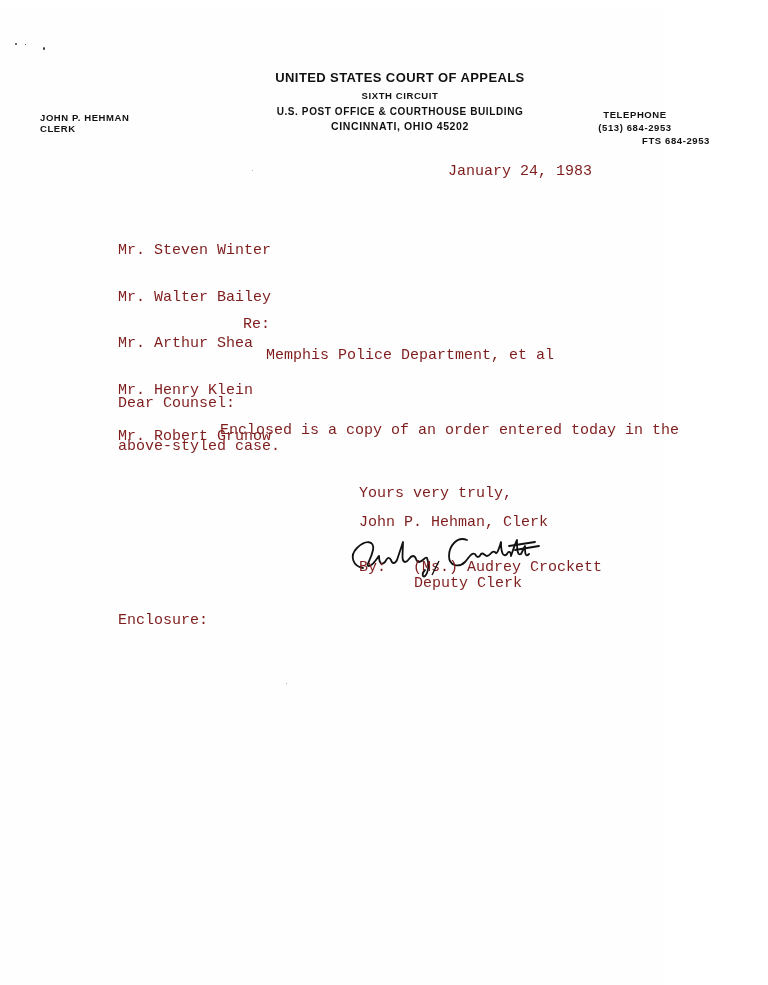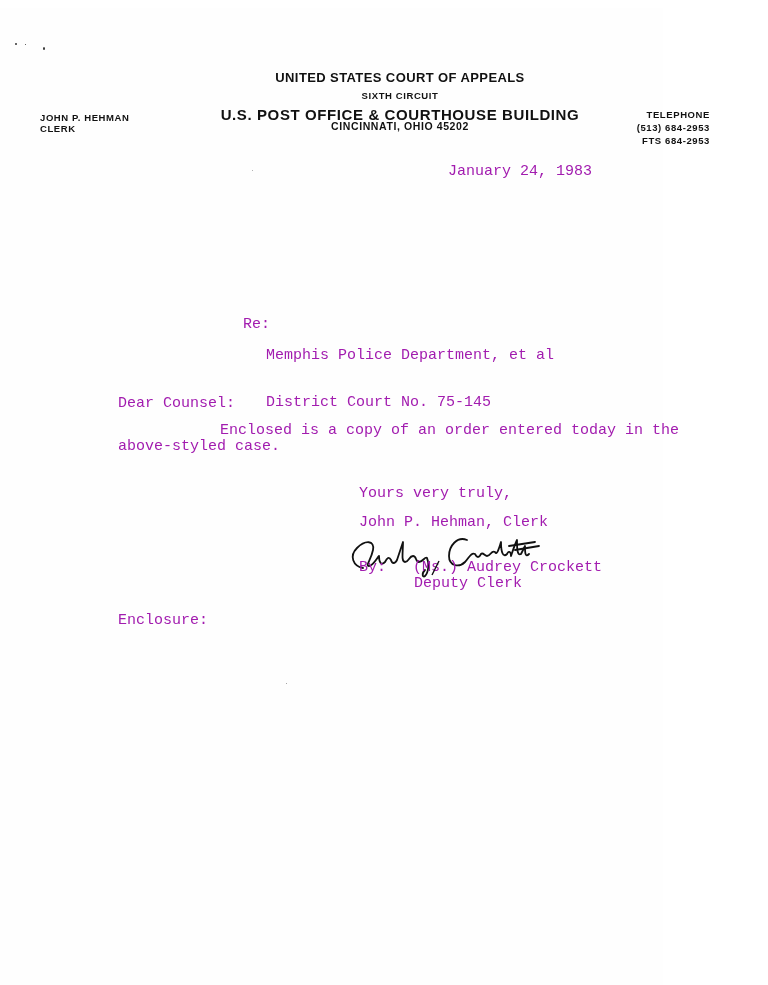--- a/index.html
+++ b/index.html
@@ -27,41 +27,41 @@
       font-weight: bold;
       color: #111;
       letter-spacing: 0.6px;
       white-space: nowrap;
     }
     .lh-center {
       left: 0; width: 768px; text-align: center;
     }
     .lh-court { top: 62px; font-size: 13px; letter-spacing: 0.4px; left: 140px; width: 520px; }
     .lh-circuit { top: 82px; font-size: 9.5px; left: 140px; width: 520px; }
-    .lh-building { top: 98px; font-size: 15px; left: 140px; width: 520px; }
+    .lh-building { top: 98px; font-size: 10px; left: 140px; width: 520px; }
     .lh-city { top: 112px; font-size: 10.5px; left: 140px; width: 520px; }
     .lh-left {
       left: 40px; width: 140px; text-align: left; font-size: 9.5px;
     }
     .lh-clerk-name { top: 104px; }
     .lh-clerk-title { top: 115px; }
     .lh-right {
       left: 560px; width: 150px; text-align: right; font-size: 9.5px;
     }
-    .lh-tel-label { top: 101px; }
-    .lh-tel-1 { top: 114px; }
+    .lh-tel-label { top: 101px; text-align: center; }
+    .lh-tel-1 { top: 114px; text-align: center; }
     .lh-tel-2 { top: 127px; }
 
     
     .tw {
       position: absolute;
       font-family: "Liberation Mono", "DejaVu Sans Mono", monospace;
       font-size: 15px;
       line-height: 15.5px;
-      color: #a21caf;
+      color: #7f1d1d;
       white-space: pre;
     }
     .date { left: 448px; top: 156px; }
     .addressees { left: 118px; top: 204px; }
     .addressees div { height: 15.5px; }
     .re-label { left: 220px; top: 309px; margin-left: 23px; }
     .re-lines { left: 266px; top: 309px; }
     .re-lines div { height: 15.5px; }
     .salutation { left: 118px; top: 388px; }
     .body-1 { left: 220px; top: 415px; text-align: center; }
@@ -115,25 +115,31 @@
     <div class="lh lh-left lh-clerk-name">JOHN P. HEHMAN</div>
     <div class="lh lh-left lh-clerk-title">CLERK</div>
 
     <div class="lh lh-right lh-tel-label">TELEPHONE</div>
     <div class="lh lh-right lh-tel-1">(513) 684-2953</div>
     <div class="lh lh-right lh-tel-2">FTS 684-2953</div>
   </div>
 
   <div class="tw date">January 24, 1983</div>
 
+  <div class="tw addressees">
+    <div>Mr. Steven Winter</div>
+    <div>Mr. Walter Bailey</div>
+    <div>Mr. Arthur Shea</div>
+    <div>Mr. Henry Klein</div>
+    <div>Mr. Robert Grunow</div>
+  </div>
 
   <div class="tw re-label">Re:</div>
   <div class="tw re-lines">
     <div>Memphis Police Department, et al</div>
-    <div>District Court No. 75-145</div>
   </div>
 
   <div class="tw salutation">Dear Counsel:</div>
   <div class="tw body-1">Enclosed is a copy of an order entered today in the</div>
   <div class="tw body-2">above-styled case.</div>
 
   <div class="tw closing">Yours very truly,</div>
   <div class="tw signer">John P. Hehman, Clerk</div>
 
   <svg class="signature" viewBox="0 0 200 50">

